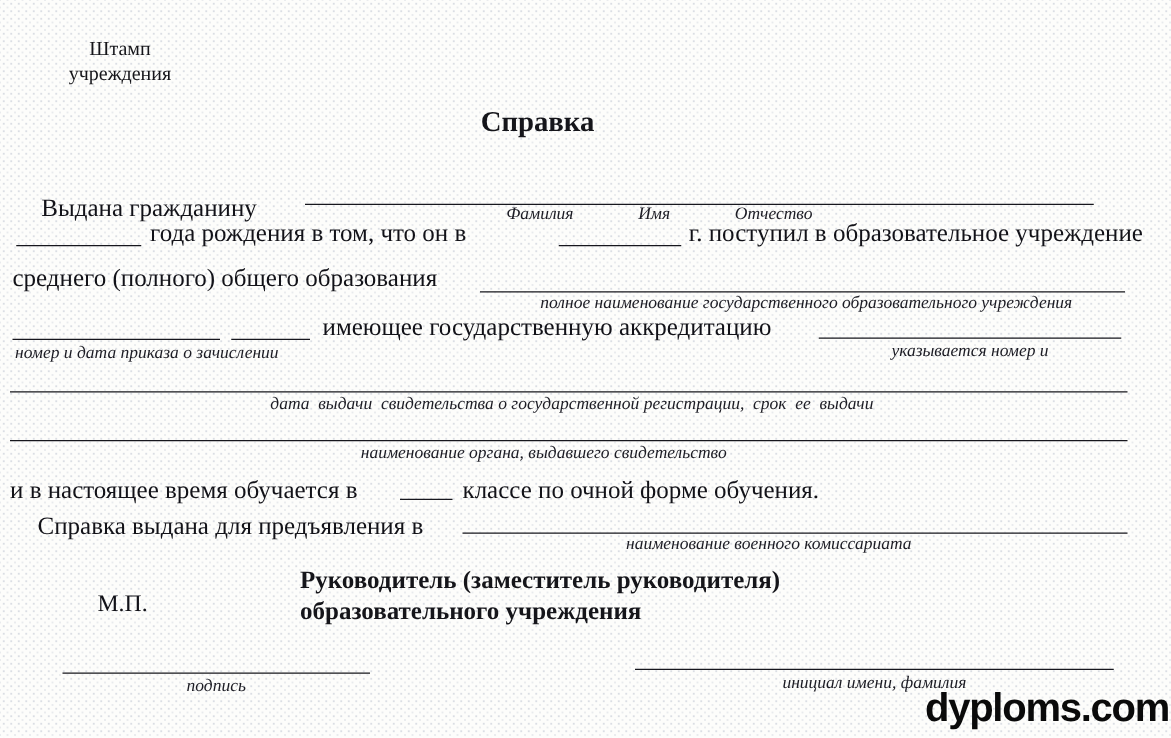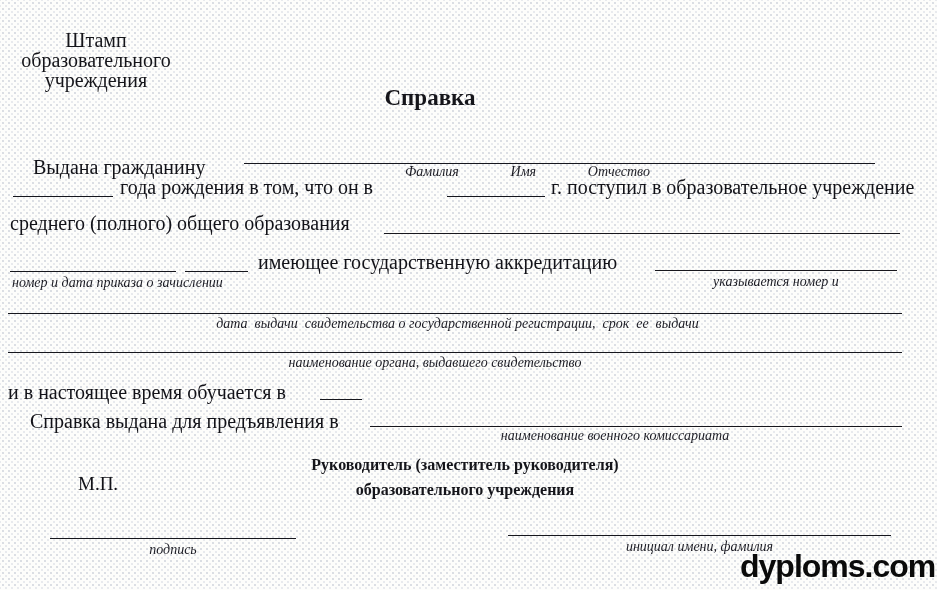--- a/index.html
+++ b/index.html
@@ -14,69 +14,70 @@
     background-position:0 0,3px 3px;
     overflow:hidden;
     font-family:"Liberation Serif","DejaVu Serif",serif;
     color:#15151a;
   }
   .t{position:absolute;font-size:20px;white-space:nowrap;color:#121218;}
   .center{text-align:center;}
   .cap{position:absolute;font-style:italic;font-size:14px;color:#1c1c24;white-space:pre;}
   .hline{position:absolute;height:0;border-top:1.6px solid #17171d;}
   .cap-row{position:absolute;display:flex;justify-content:space-between;font-style:italic;font-size:14px;color:#1c1c24;}
-  .stamp{position:absolute;left:12px;top:30px;width:168px;text-align:center;font-size:20px;line-height:20px;font-weight:bold;}
+  .stamp{position:absolute;left:12px;top:30px;width:168px;text-align:center;font-size:16px;line-height:20px;font-weight:bold;}
   .title{position:absolute;left:330px;top:85px;width:200px;text-align:center;font-size:23px;font-weight:bold;}
-  .head-block{position:absolute;left:240px;top:452px;width:450px;text-align:center;font-size:16px;font-weight:bold;line-height:25px;}
+  .head-block{position:absolute;left:240px;top:452px;width:450px;text-align:left;font-size:20px;font-weight:bold;line-height:25px;}
   .watermark{position:absolute;left:740px;top:548px;font-family:"Liberation Sans","DejaVu Sans",sans-serif;font-weight:bold;font-size:32px;letter-spacing:-1px;color:#0a0a0a;white-space:nowrap;}
 </style>
 </head>
 <body>
 
 <div class="page">
 
   <div class="stamp" style="font-weight:normal;">
     <div>Штамп</div>
-    <div>образовательного</div>
     <div>учреждения</div>
   </div>
 
   <div class="title">Справка</div>
 
   <div class="t" style="left:33px;top:156px;">Выдана гражданину</div>
   <div class="hline" style="left:244px;top:163px;width:631px;"></div>
   <div class="cap-row" style="left:405px;top:164px;width:245px;align-items:center;">
     <span>Фамилия</span>
     <span>Имя</span>
     <span>Отчество</span>
   </div>
 
   <div class="hline" style="left:13px;top:196px;width:100px;"></div>
   <div class="t" style="left:120px;top:176px;">года рождения в том, что он в</div>
   <div class="hline" style="left:447px;top:196px;width:98px;"></div>
   <div class="t" style="left:551px;top:176px;">г. поступил в образовательное учреждение</div>
 
   <div class="t" style="left:10px;top:212px;">среднего (полного) общего образования</div>
   <div class="hline" style="left:384px;top:233px;width:516px;"></div>
+  <div class="cap center" style="left:400px;top:235px;width:490px;">полное наименование государственного образовательного учреждения</div>
 
   <div class="hline" style="left:10px;top:271px;width:166px;"></div>
   <div class="hline" style="left:185px;top:271px;width:63px;"></div>
   <div class="t" style="left:258px;top:251px;">имеющее государственную аккредитацию</div>
   <div class="hline" style="left:655px;top:270px;width:242px;"></div>
   <div class="cap" style="left:12px;top:275px;">номер и дата приказа о зачислении</div>
   <div class="cap center" style="left:655px;top:274px;width:242px;">указывается номер и</div>
 
   <div class="hline" style="left:8px;top:313px;width:894px;"></div>
   <div class="cap center" style="left:170px;top:316px;width:575px;font-style:italic;">дата  выдачи  свидетельства о государственной регистрации,  срок  ее  выдачи</div>
 
   <div class="hline" style="left:8px;top:352px;width:894px;"></div>
   <div class="cap center" style="left:150px;top:355px;width:570px;">наименование органа, выдавшего свидетельство</div>
 
   <div class="t" style="left:8px;top:381px;text-align:center;">и в настоящее время обучается в</div>
   <div class="hline" style="left:320px;top:399px;width:42px;"></div>
+  <div class="t" style="left:370px;top:381px;">классе по очной форме обучения.</div>
 
   <div class="t" style="left:30px;top:410px;">Справка выдана для предъявления в</div>
   <div class="hline" style="left:370px;top:426px;width:532px;"></div>
   <div class="cap center" style="left:480px;top:428px;width:270px;">наименование военного комиссариата</div>
 
   <div class="head-block">
     <div>Руководитель (заместитель руководителя)</div>
     <div>образовательного учреждения</div>
   </div>
   <div class="t" style="left:78px;top:473px;font-size:19px;">М.П.</div>

